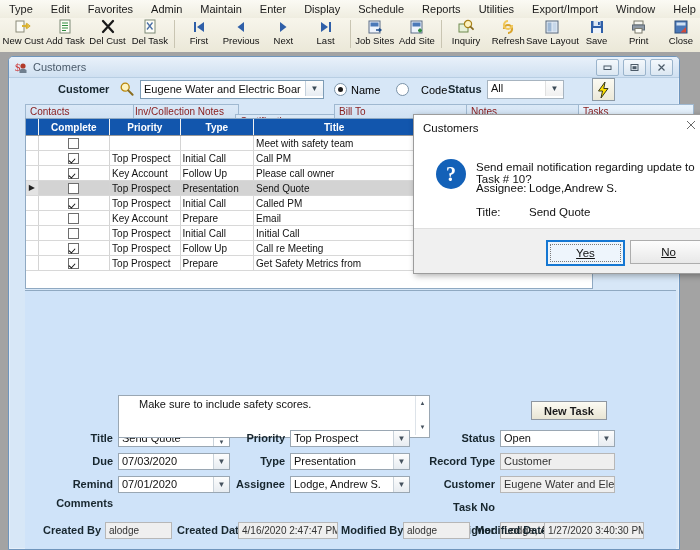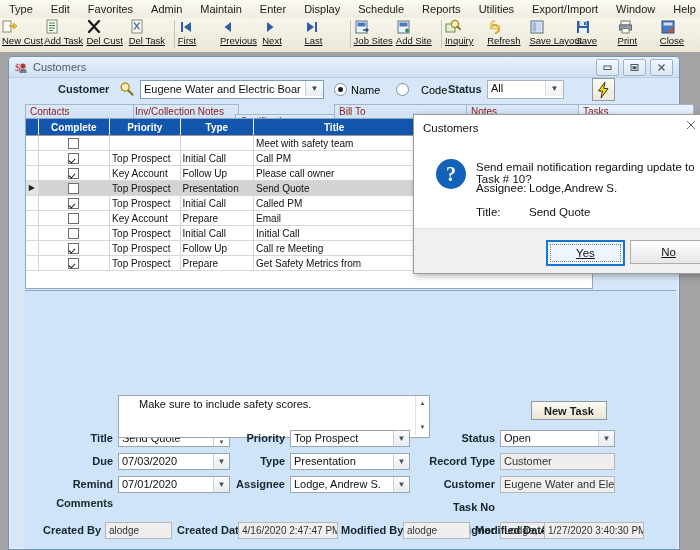--- a/index.html
+++ b/index.html
@@ -26,23 +26,22 @@
 
   
   .toolbar{
     position:absolute;left:0;top:18px;width:700px;height:34px;
     background:linear-gradient(#f7f5eb,#ebe8d8);
     border-bottom:1px solid #c8c4b0;
     display:flex;align-items:flex-start;padding-left:2px;
   }
   .tbtn{
     width:46px;height:33px;display:flex;flex-direction:column;
-    justify-content:flex-start;padding-top:1px;
+    align-items:center;justify-content:flex-start;padding-top:1px;
     cursor:default;
-    text-decoration:underline;
   }
   .tbtn .ico{height:16px;width:16px;display:block;margin-bottom:1px;}
   .tbtn .lbl{font-size:9.5px;color:#111;line-height:10px;white-space:nowrap;}
   .tsep{width:1px;height:28px;background:#c9c5b2;margin:2px 3px 0 3px;}
 
   
   .mdi{position:absolute;left:0;top:52px;width:700px;height:498px;background:#a3a3a3;}
 
   
   .cwin{

